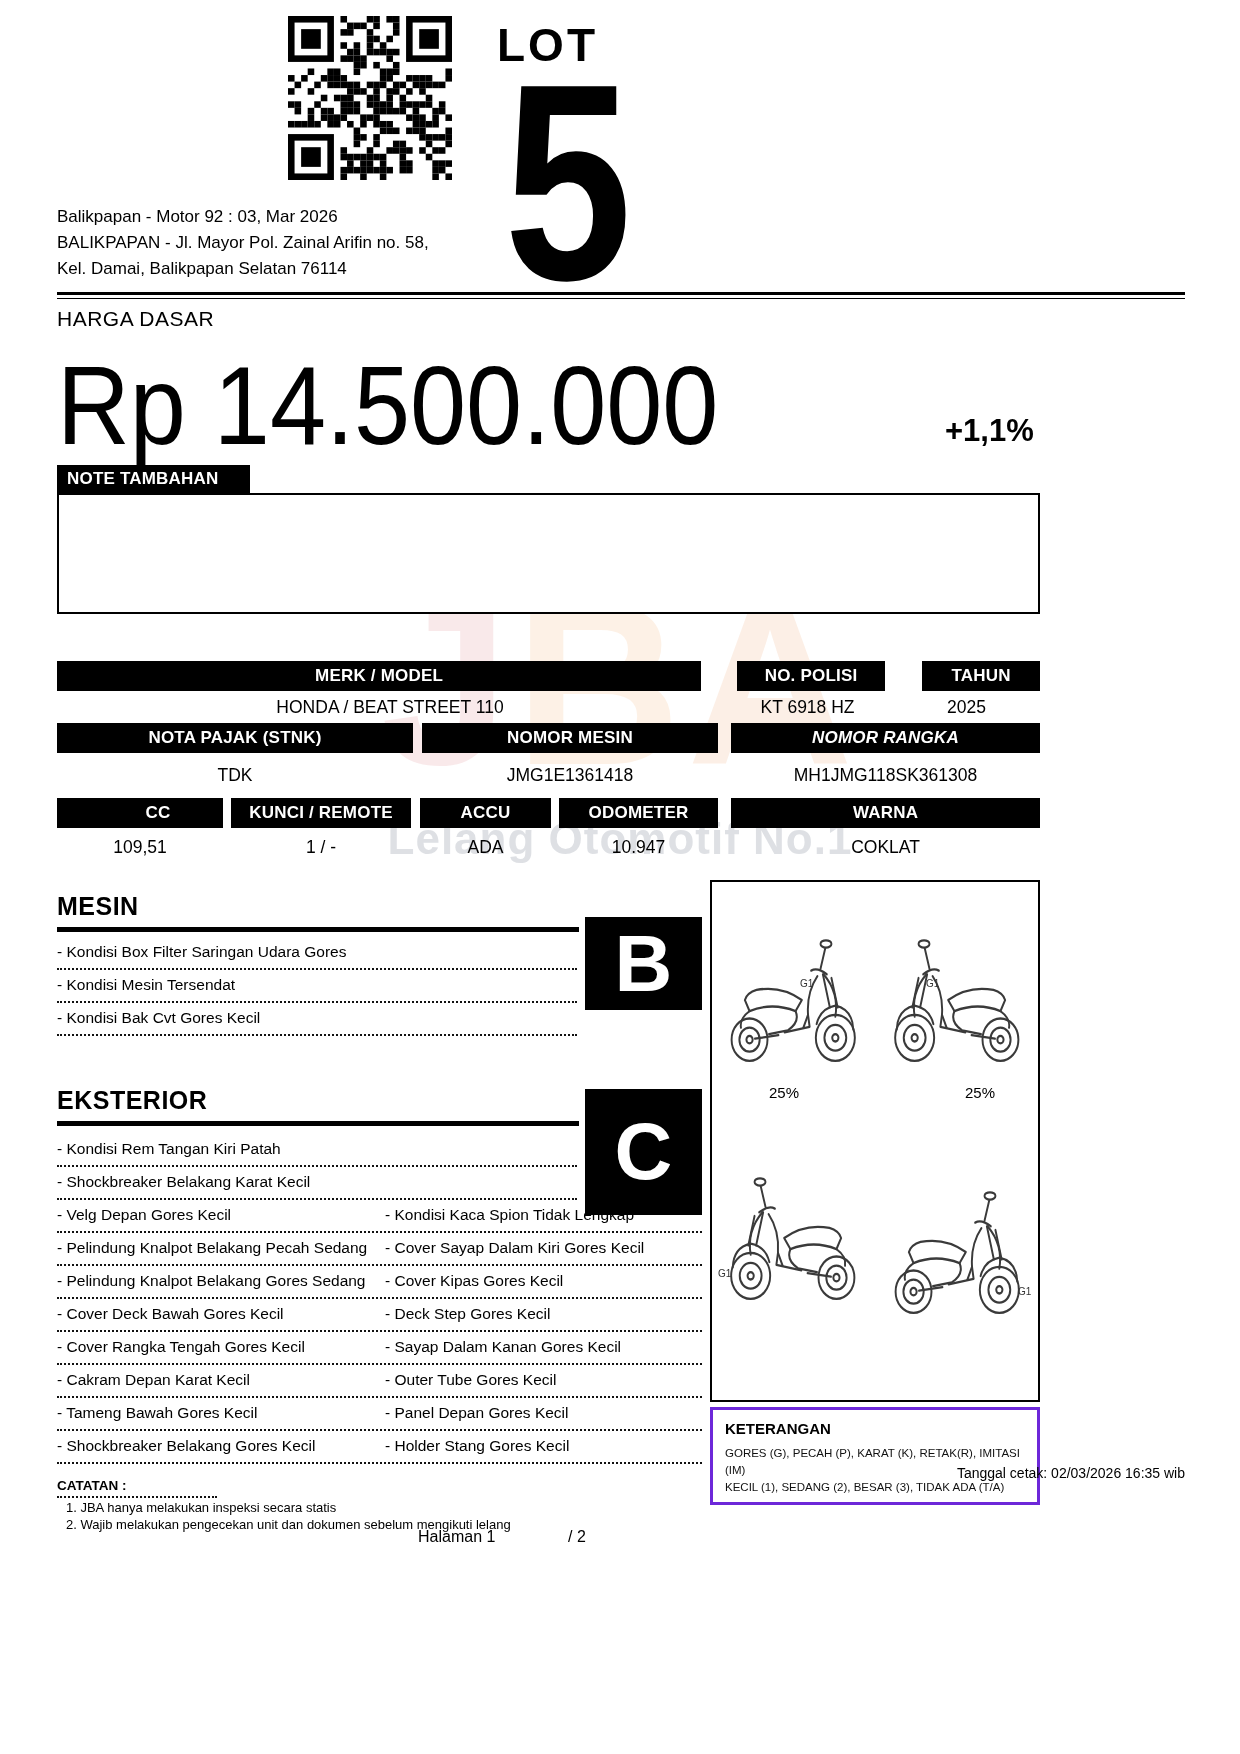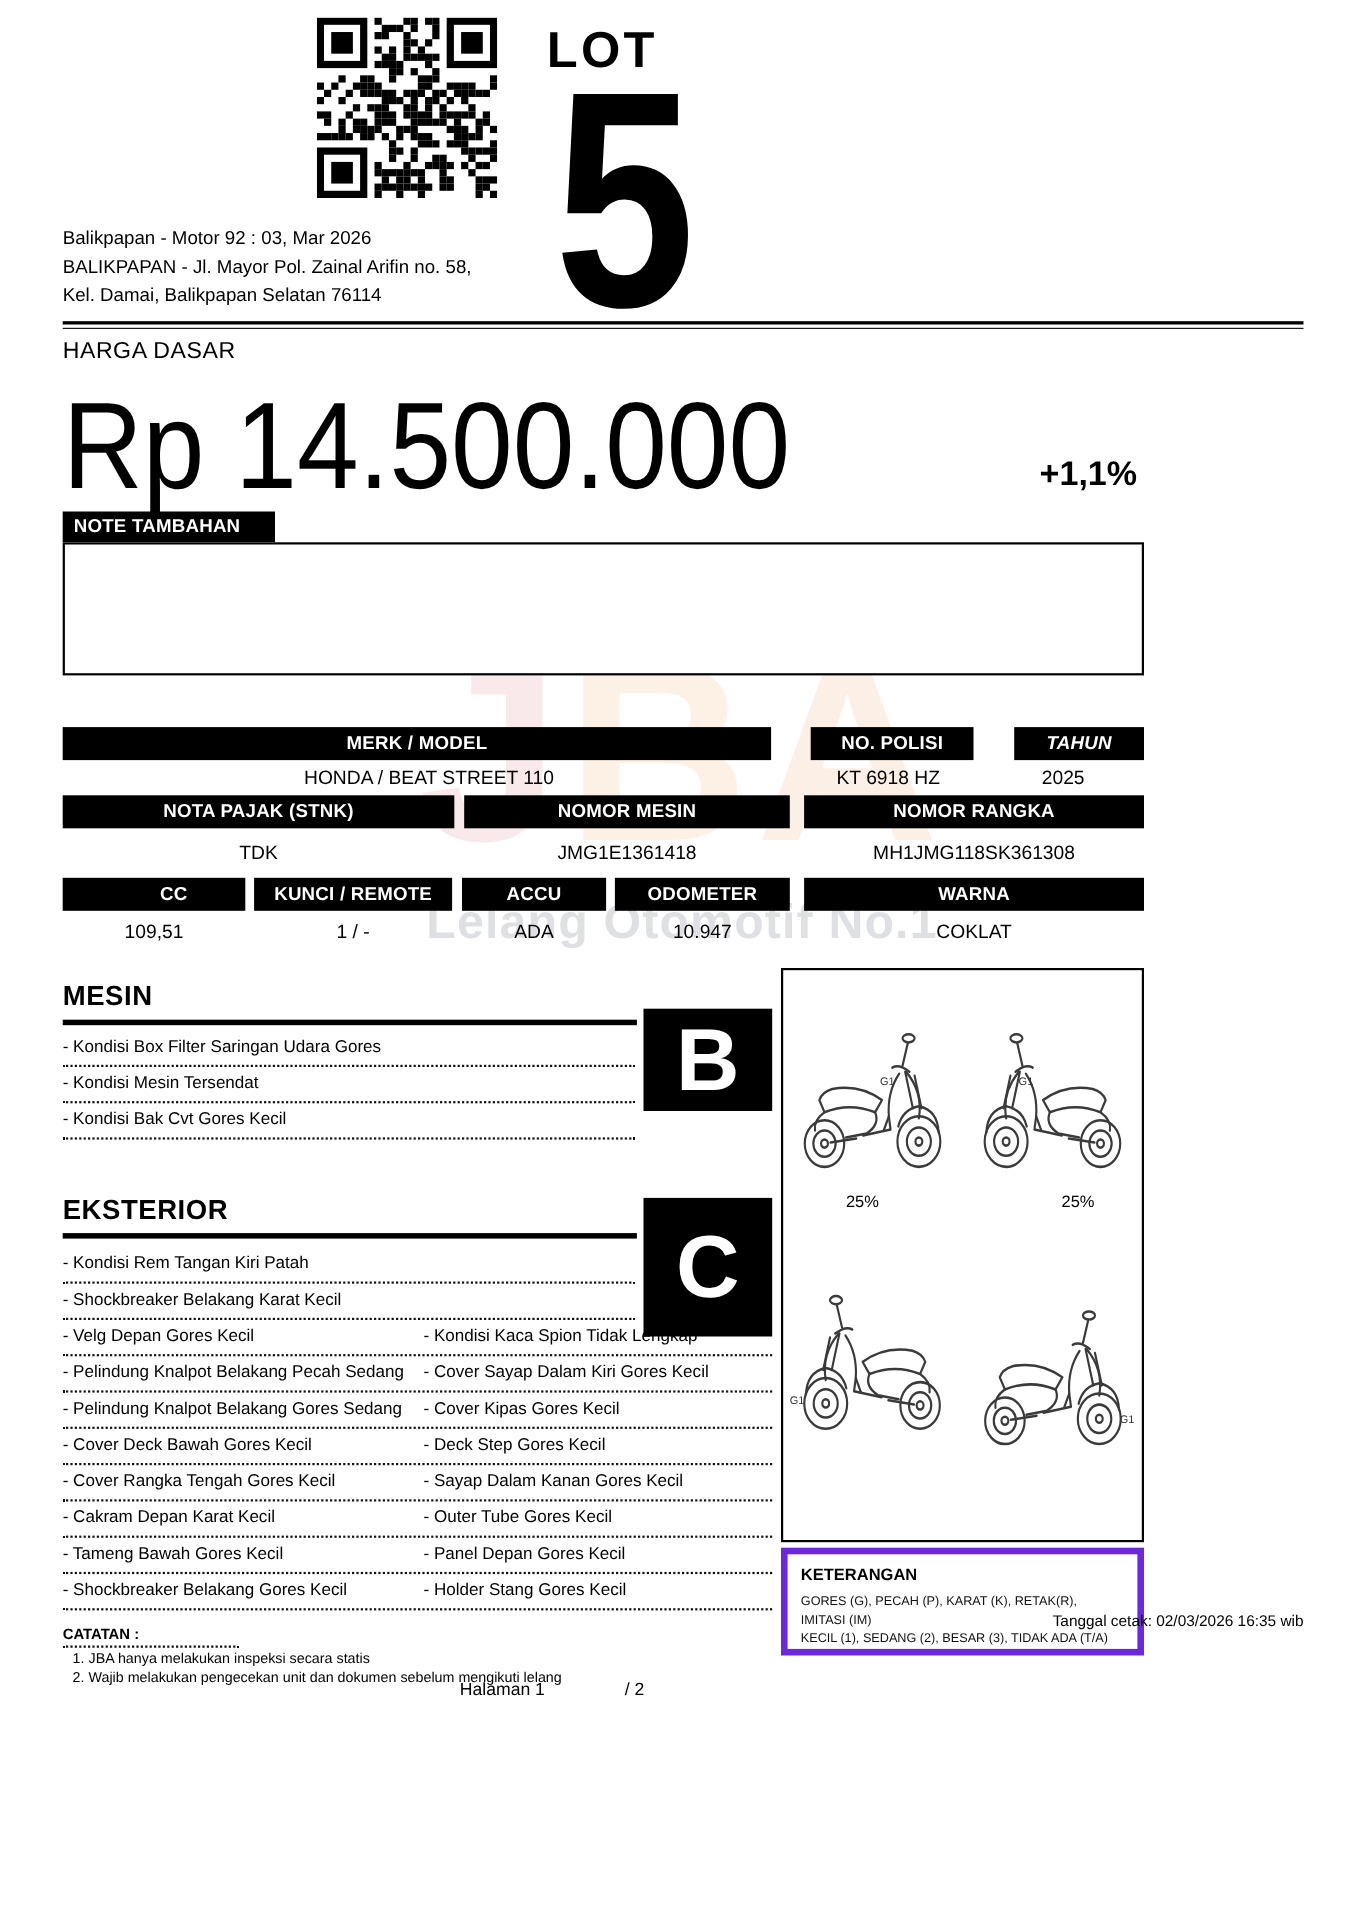--- a/index.html
+++ b/index.html
@@ -44,21 +44,21 @@
   .item-row{height:33px;line-height:29px;font-size:15.5px;border-bottom:2px dotted #111;display:flex;white-space:nowrap;}
   .col-l{flex:0 0 328px;}
   .col-r{flex:1;}
   .grade-box{background:#000;color:#fff;display:flex;align-items:center;justify-content:center;}
   .grade-letter{font-size:80px;font-weight:bold;line-height:1;}
 
   
   .diagram-box{left:710px;top:880px;width:330px;height:522px;border:2px solid #000;background:#fff;}
   .dmg{position:absolute;font-size:15px;width:44px;text-align:center;}
   .tag{position:absolute;font-size:10px;color:#333;}
-  .ket-box{left:710px;top:1407px;width:330px;height:98px;border:6px solid #6d28d9;background:#fff;padding:10px 12px;}
+  .ket-box{left:710px;top:1407px;width:330px;height:98px;border:3px solid #6d28d9;background:#fff;padding:10px 12px;}
   .ket-title{font-size:15px;font-weight:bold;margin-bottom:8px;}
   .ket-line{font-size:11.5px;line-height:17px;color:#111;}
 
   
   .catatan-title{left:57px;top:1478px;font-size:13.5px;font-weight:bold;width:160px;border-bottom:2px dotted #111;padding-bottom:3px;}
   .catatan-item{font-size:13px;line-height:17px;}
   .footer-page{font-size:16px;}
   .print-date{right:55px;top:1465px;font-size:14px;}
 </style>
 </head>
@@ -320,31 +320,31 @@
   <div class="abs price-value z">Rp 14.500.000</div>
   <div class="abs price-change z">+1,1%</div>
 
   <div class="abs bar z" style="left:57px;top:465px;width:193px;height:28px;justify-content:flex-start;padding-left:10px;">NOTE TAMBAHAN</div>
   <div class="abs note-box z"><span></span></div>
 
   <div class="abs spec-table z">
     <div class="trow" style="height:30px;gap:28px;">
       <div class="bar" style="width:666px;">MERK / MODEL</div>
       <div class="bar" style="width:153px;margin-left:8px;">NO. POLISI</div>
-      <div class="bar" style="width:122px;margin-left:9px;font-style:italic;">TAHUN</div>
+      <div class="bar" style="width:122px;margin-left:9px;">TAHUN</div>
     </div>
     <div class="trow" style="height:32px;">
       <div class="val" style="width:666px;">HONDA / BEAT STREET 110</div>
       <div class="val" style="width:153px;margin-left:8px;">KT 6918 HZ</div>
       <div class="val" style="width:147px;margin-left:9px;">2025</div>
     </div>
     <div class="trow" style="height:30px;">
       <div class="bar" style="width:356px;">NOTA PAJAK (STNK)</div>
       <div class="bar" style="width:296px;margin-left:9px;">NOMOR MESIN</div>
-      <div class="bar" style="width:309px;margin-left:13px;">NOMOR RANGKA</div>
+      <div class="bar" style="width:309px;margin-left:13px;font-style:italic;">NOMOR RANGKA</div>
     </div>
     <div class="trow" style="height:45px;">
       <div class="val" style="width:356px;">TDK</div>
       <div class="val" style="width:296px;margin-left:9px;">JMG1E1361418</div>
       <div class="val" style="width:309px;margin-left:13px;">MH1JMG118SK361308</div>
     </div>
     <div class="trow" style="height:30px;">
       <div class="bar" style="width:166px;padding-left:36px;">CC</div>
       <div class="bar" style="width:180px;margin-left:8px;">KUNCI / REMOTE</div>
       <div class="bar" style="width:131px;margin-left:9px;">ACCU</div>

